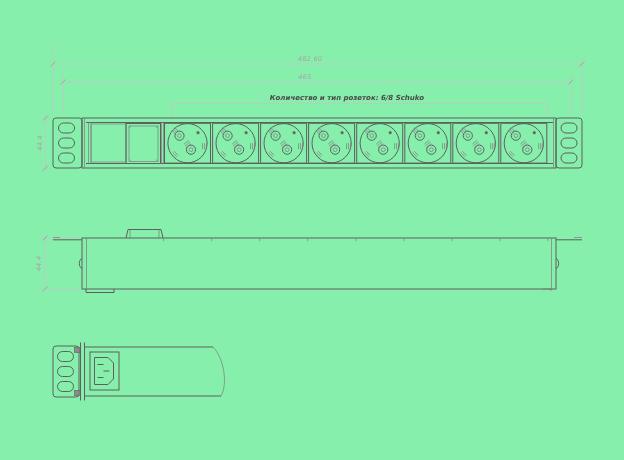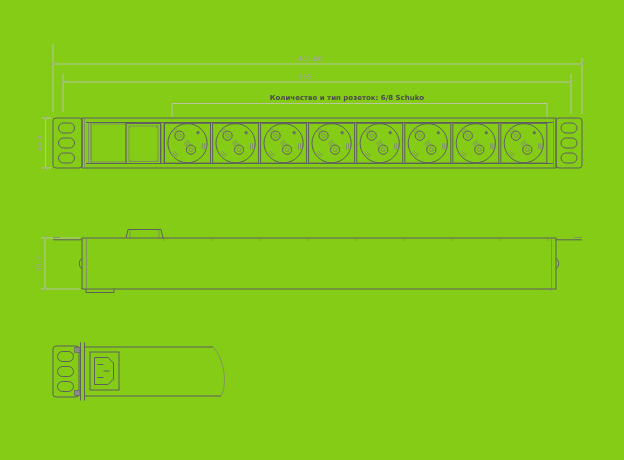--- a/index.html
+++ b/index.html
@@ -1,17 +1,17 @@
 <!DOCTYPE html>
 <html><head>
 <meta charset="utf-8">
 <style>
   html,body{margin:0;padding:0;background:#ffffff;}
-  .stage{position:relative;width:624px;height:460px;background:#84cc16;overflow:hidden;
-         font-family:"DejaVu Sans", sans-serif;}
+  .stage{position:relative;width:624px;height:460px;background:#86efac;overflow:hidden;
+         font-family:"DejaVu Sans", sans-serif;font-style:italic;}
   
   .ol{fill:none;stroke:#5f5f5f;stroke-width:1;}
   .olt{fill:none;stroke:#7c7c7c;stroke-width:.7;}
   
   .dl{fill:none;stroke:#c4c4c4;stroke-width:.8;}
   .tick{fill:none;stroke:#9e9e9e;stroke-width:.9;}
   
   .dt{font-size:6.5px;fill:#a5a5a5;letter-spacing:.3px;}
   .lbl{font-size:7px;font-weight:bold;fill:#4a4a4a;}
   .screw{fill:#6a6a6a;stroke:none;}

